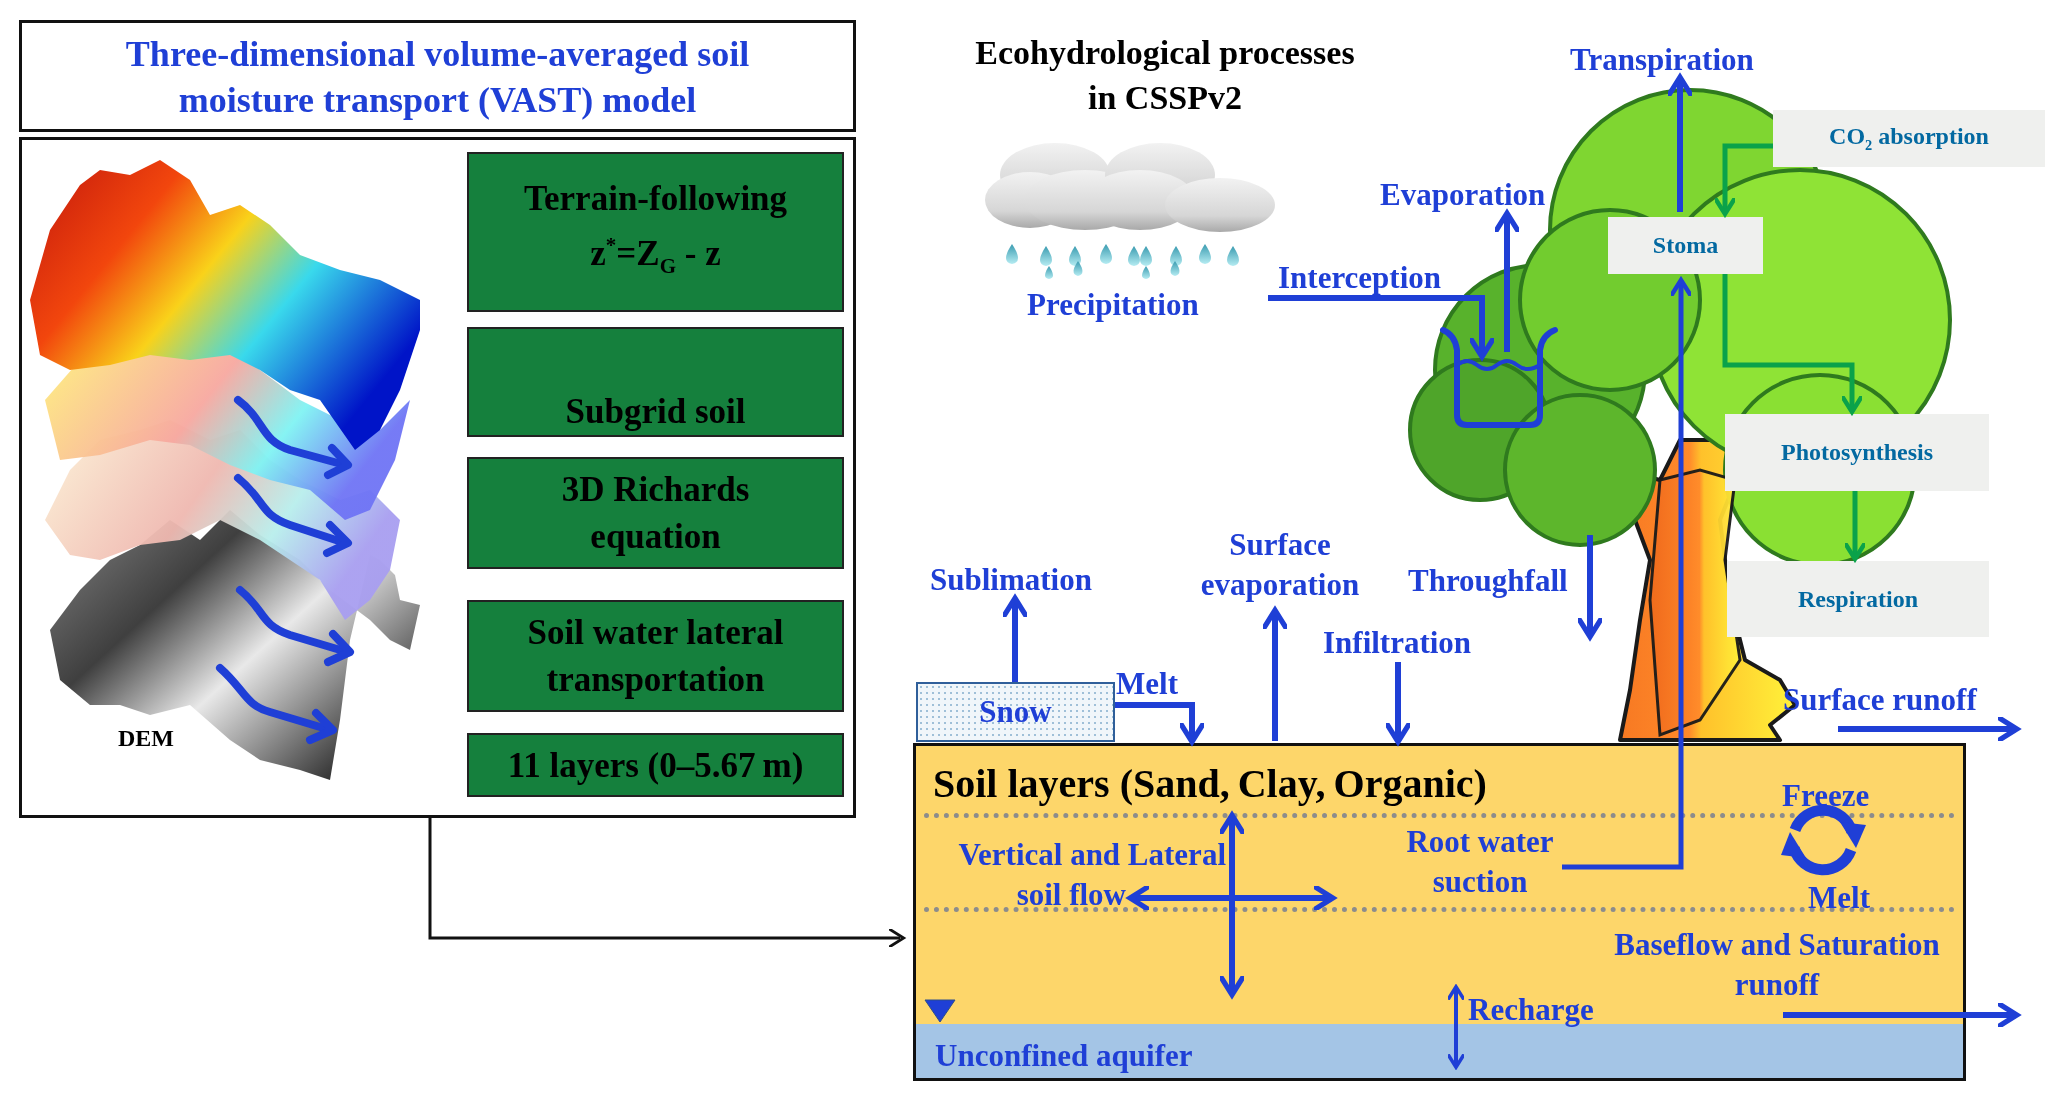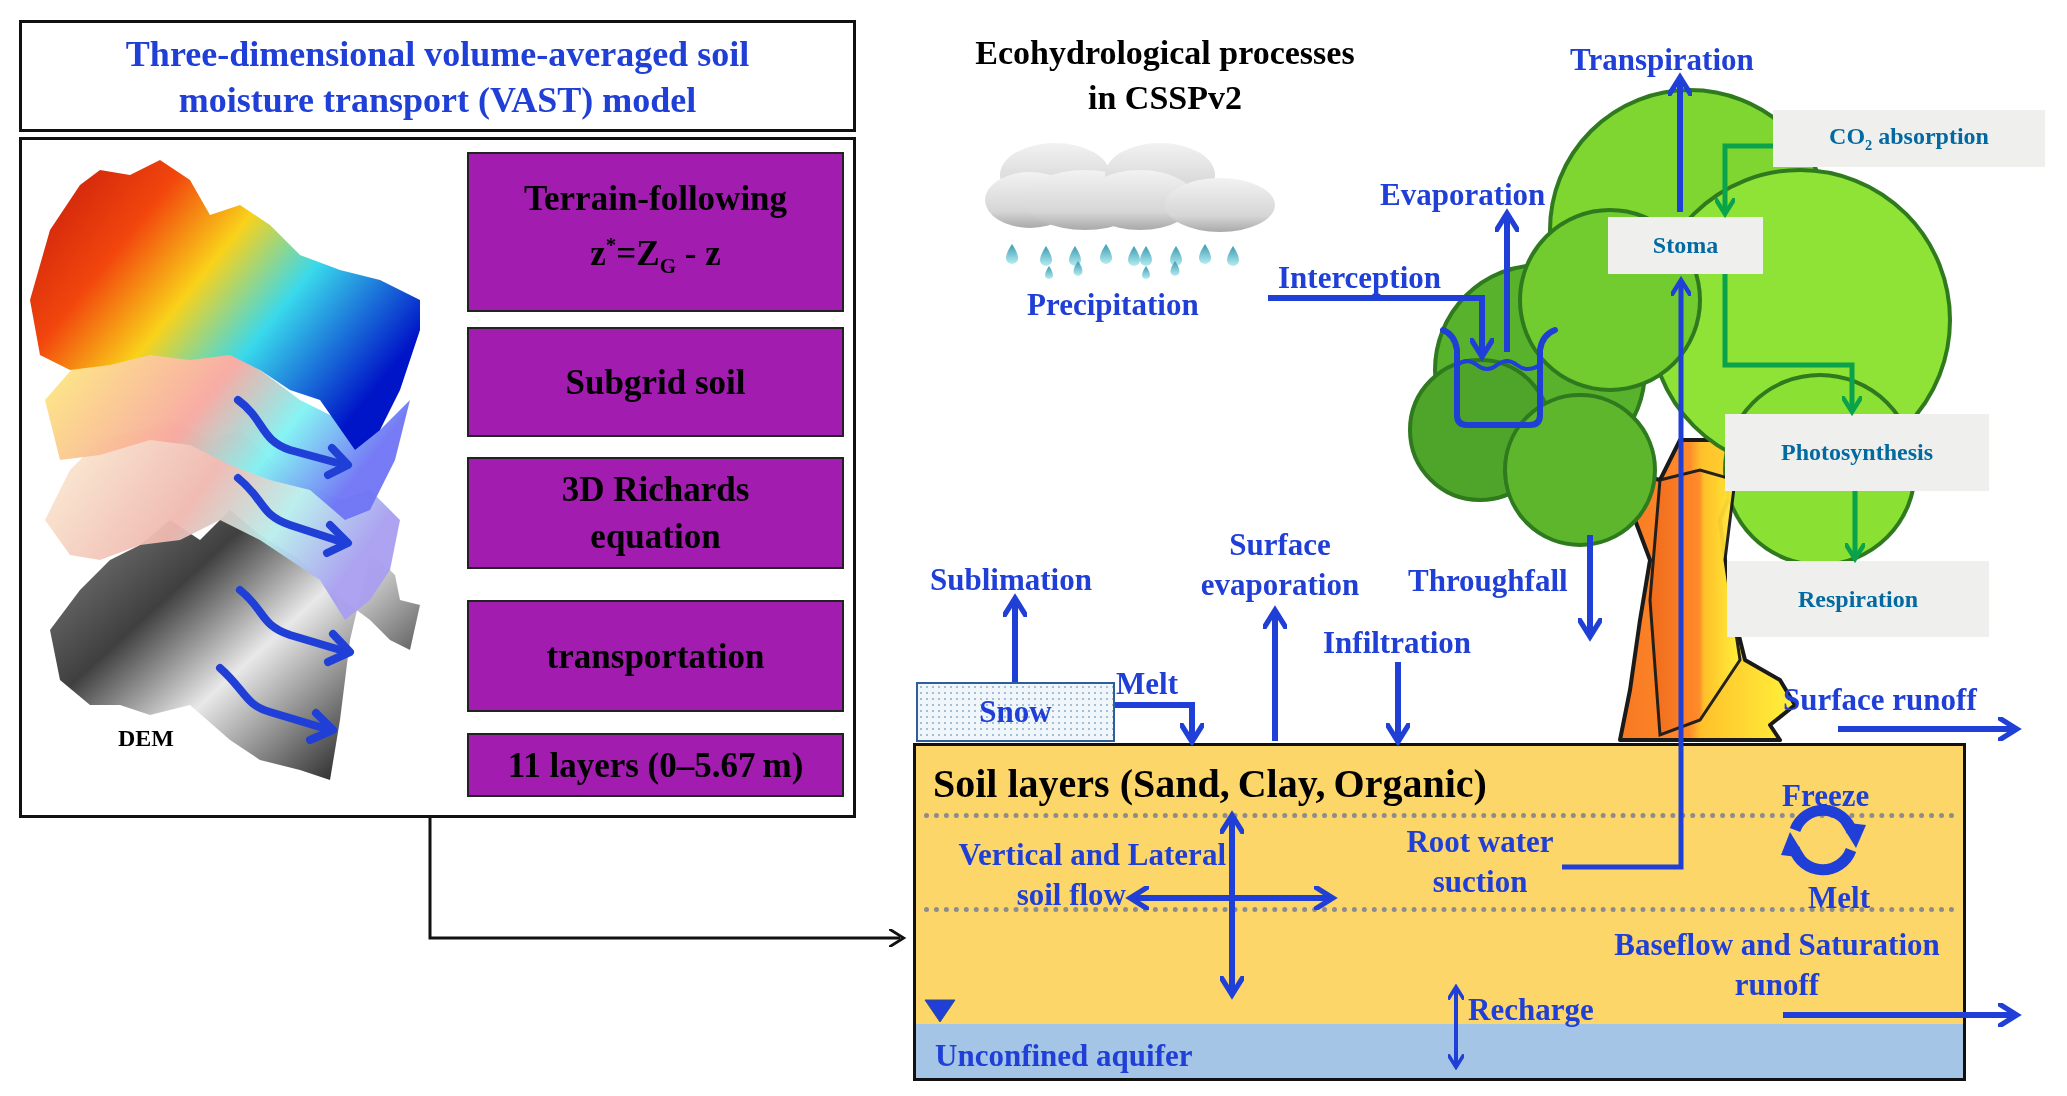--- a/index.html
+++ b/index.html
@@ -3,21 +3,21 @@
 <meta charset="utf-8">
 <style>
   html, body { margin: 0; padding: 0; background: #ffffff; }
   body { width: 2067px; height: 1096px; position: relative; overflow: hidden;
          font-family: "Liberation Serif", "DejaVu Serif", serif; font-weight: bold; }
   .abs { position: absolute; }
   .blue { color: #1f3fd6; }
   .black { color: #000; }
   .ctr { text-align: center; }
   .box { position: absolute; border: 3px solid #111; background: #fff; box-sizing: border-box; }
-  .tbox { position: absolute; border: 2px solid #222; background: #a21caf; box-sizing: border-box;
+  .tbox { position: absolute; border: 2px solid #222; background: #15803d; box-sizing: border-box;
           display: flex; align-items: center; justify-content: center; text-align: center;
           font-size: 35px; line-height: 47px; color: #000; }
   .gbox { position: absolute; background: #eff0ee; box-sizing: border-box;
           display: flex; align-items: center; justify-content: center; font-size: 24px; color: #0369a1; }
   .lbl { position: absolute; font-size: 31px; line-height: 40px; white-space: nowrap; }
   .soil { position: absolute; left: 913px; top: 743px; width: 1053px; height: 338px;
           background: #fdd66a; border: 3px solid #111; box-sizing: border-box; }
   .aquifer { position: absolute; left: 0; right: 0; bottom: 0; height: 54px; background: #a4c5e6; }
   .dotline { position: absolute; left: 8px; right: 8px; height: 0; border-top: 5px dotted #8c8c8c; }
   .snow { position: absolute; left: 916px; top: 682px; width: 199px; height: 60px; box-sizing: border-box;
@@ -84,28 +84,29 @@
   </g>
 </svg>
 <div class="lbl black" style="left:118px; top:718px; font-size:24px;">DEM</div>
 
 <div class="tbox" style="left:467px; top:152px; width:377px; height:160px; flex-direction:column;">
   <div>Terrain-following</div>
   <div>
     <span>z</span><sup>*</sup><span>=Z</span><sub>G</sub><span> - z</span>
   </div>
 </div>
-<div class="tbox" style="left:467px; top:327px; width:377px; height:110px; flex-direction:column;">
+<div class="tbox" style="left:467px; top:327px; width:377px; height:110px; flex-direction:column;justify-content:flex-end;">
   <div>Subgrid soil</div>
 </div>
 <div class="tbox" style="left:467px; top:457px; width:377px; height:112px; flex-direction:column;">
   <div>3D Richards</div>
   <div>equation</div>
 </div>
 <div class="tbox" style="left:467px; top:600px; width:377px; height:112px; flex-direction:column;">
+  <div>Soil water lateral</div>
   <div>transportation</div>
 </div>
 <div class="tbox" style="left:467px; top:733px; width:377px; height:64px;">
   <div>11 layers (0–5.67 m)</div>
 </div>
 
 <div class="abs ctr black" style="left:925px; top:30px; width:480px; font-size:34px; line-height:45px;">
   <div>Ecohydrological processes</div>
   <div>in CSSPv2</div>
 </div>

